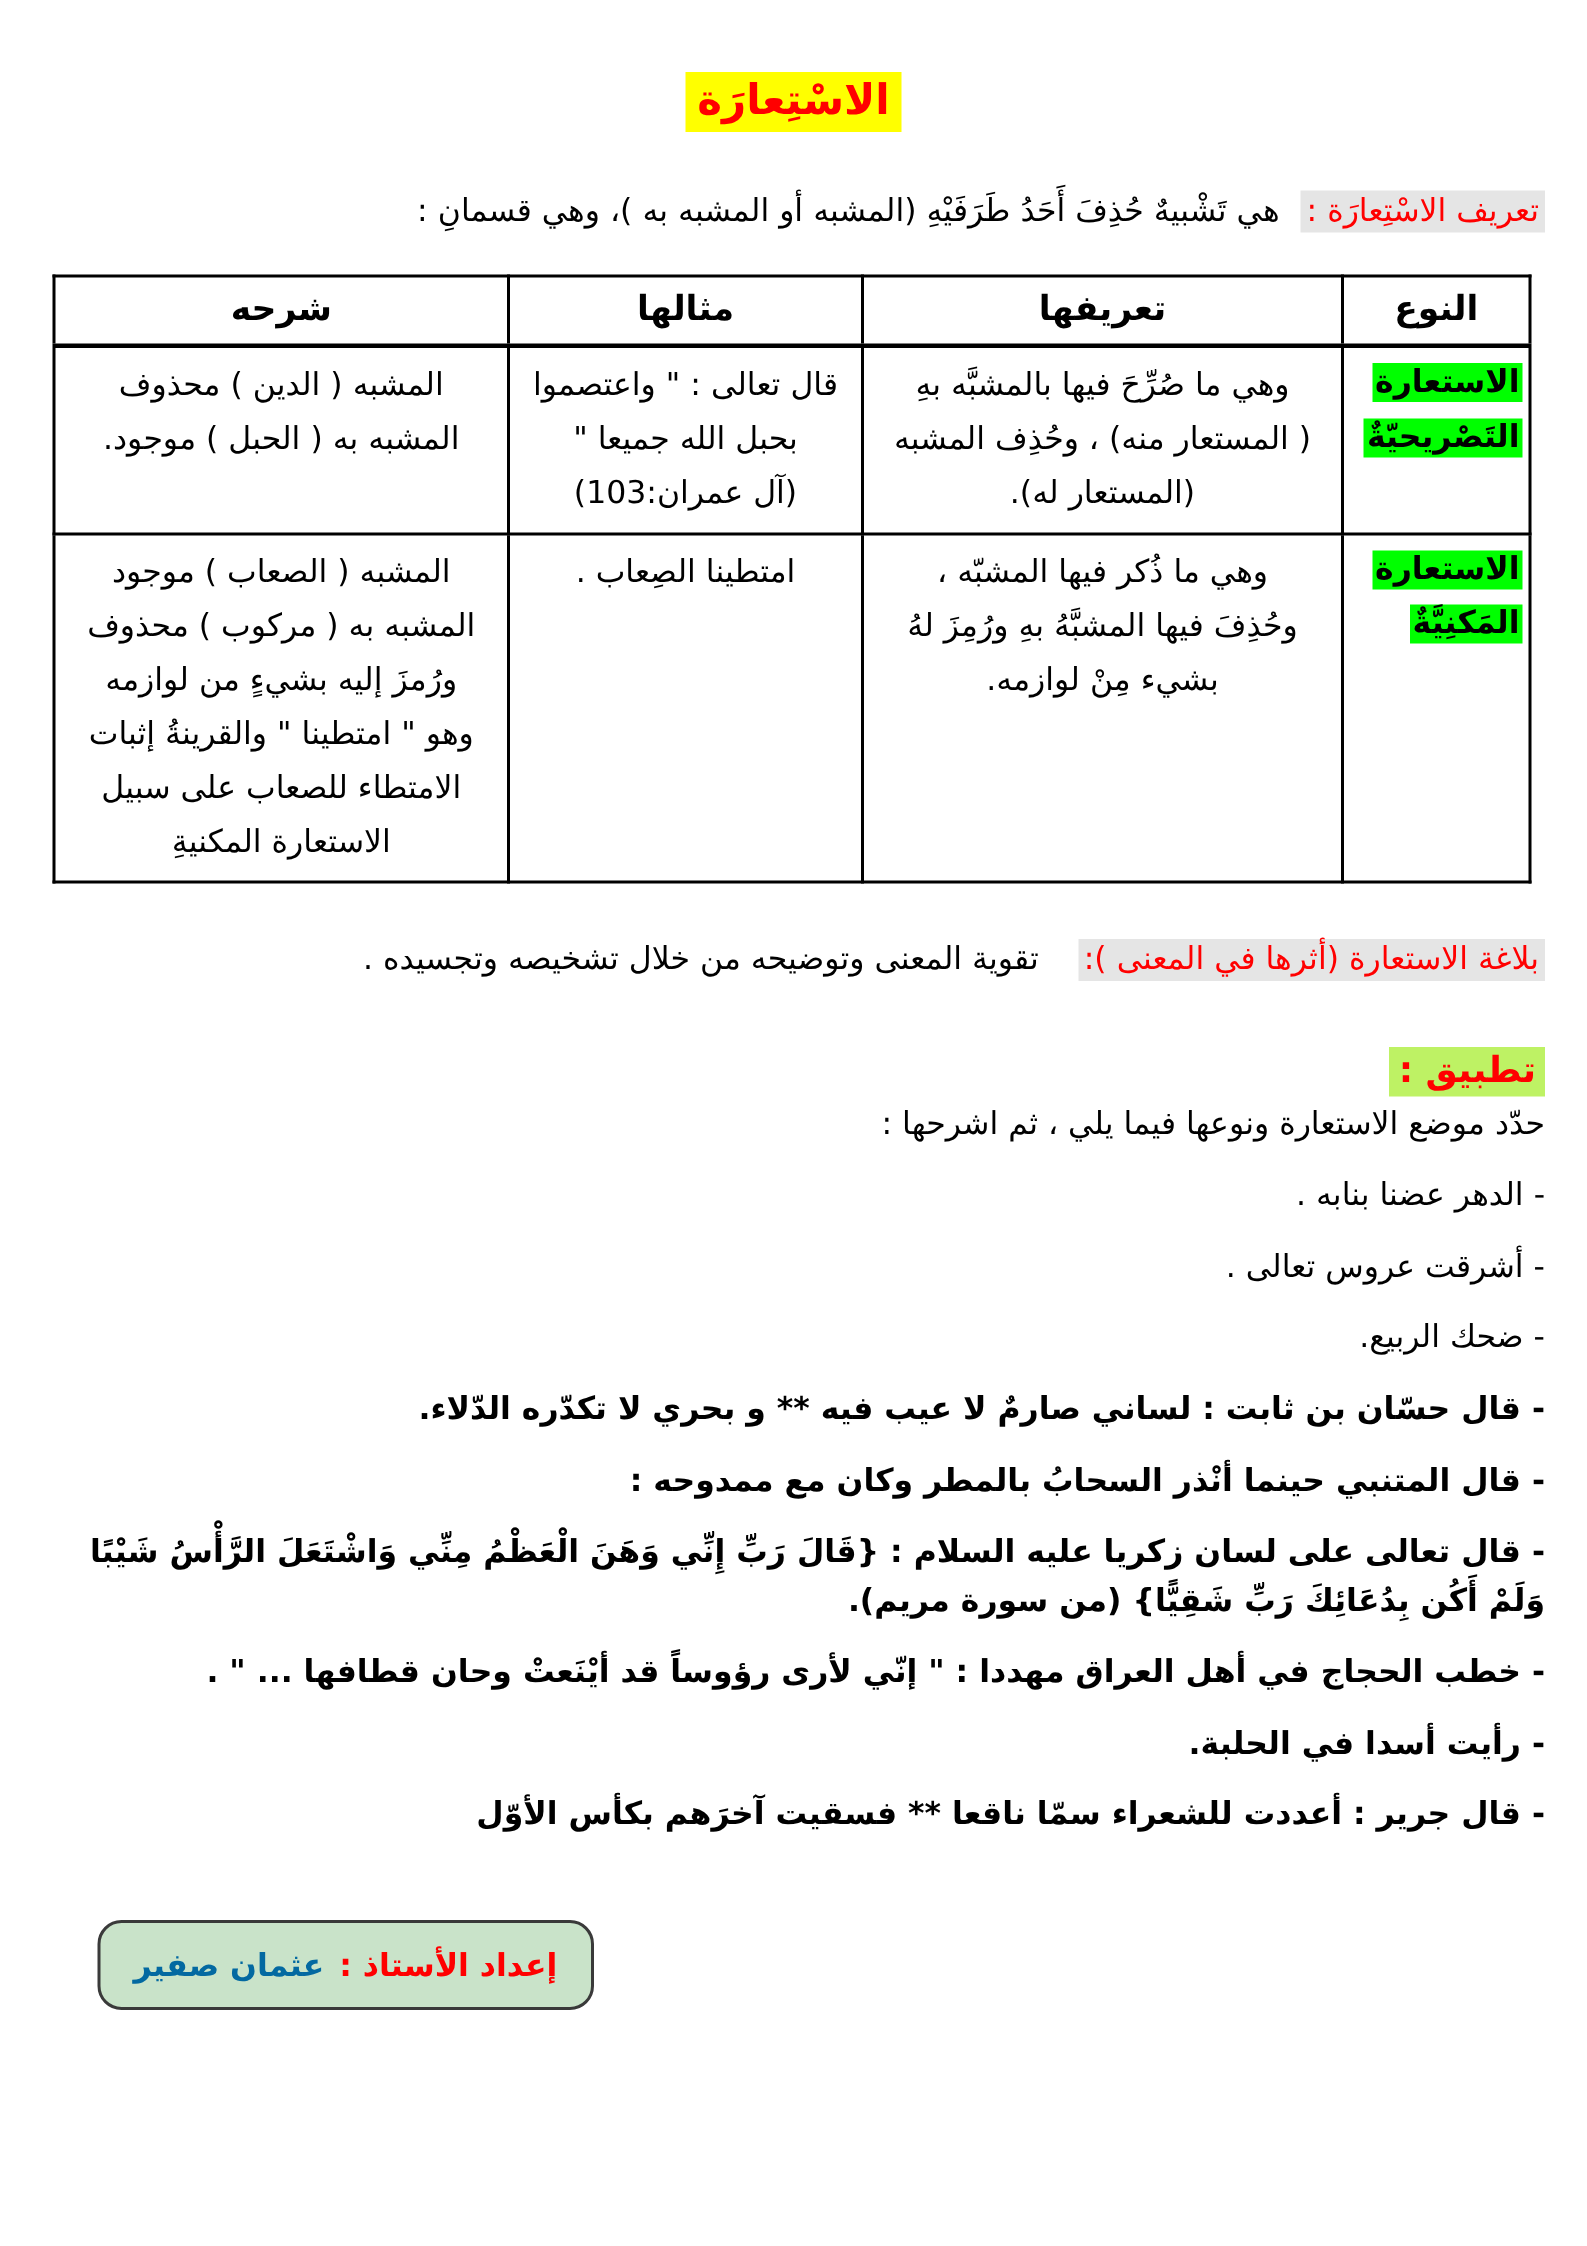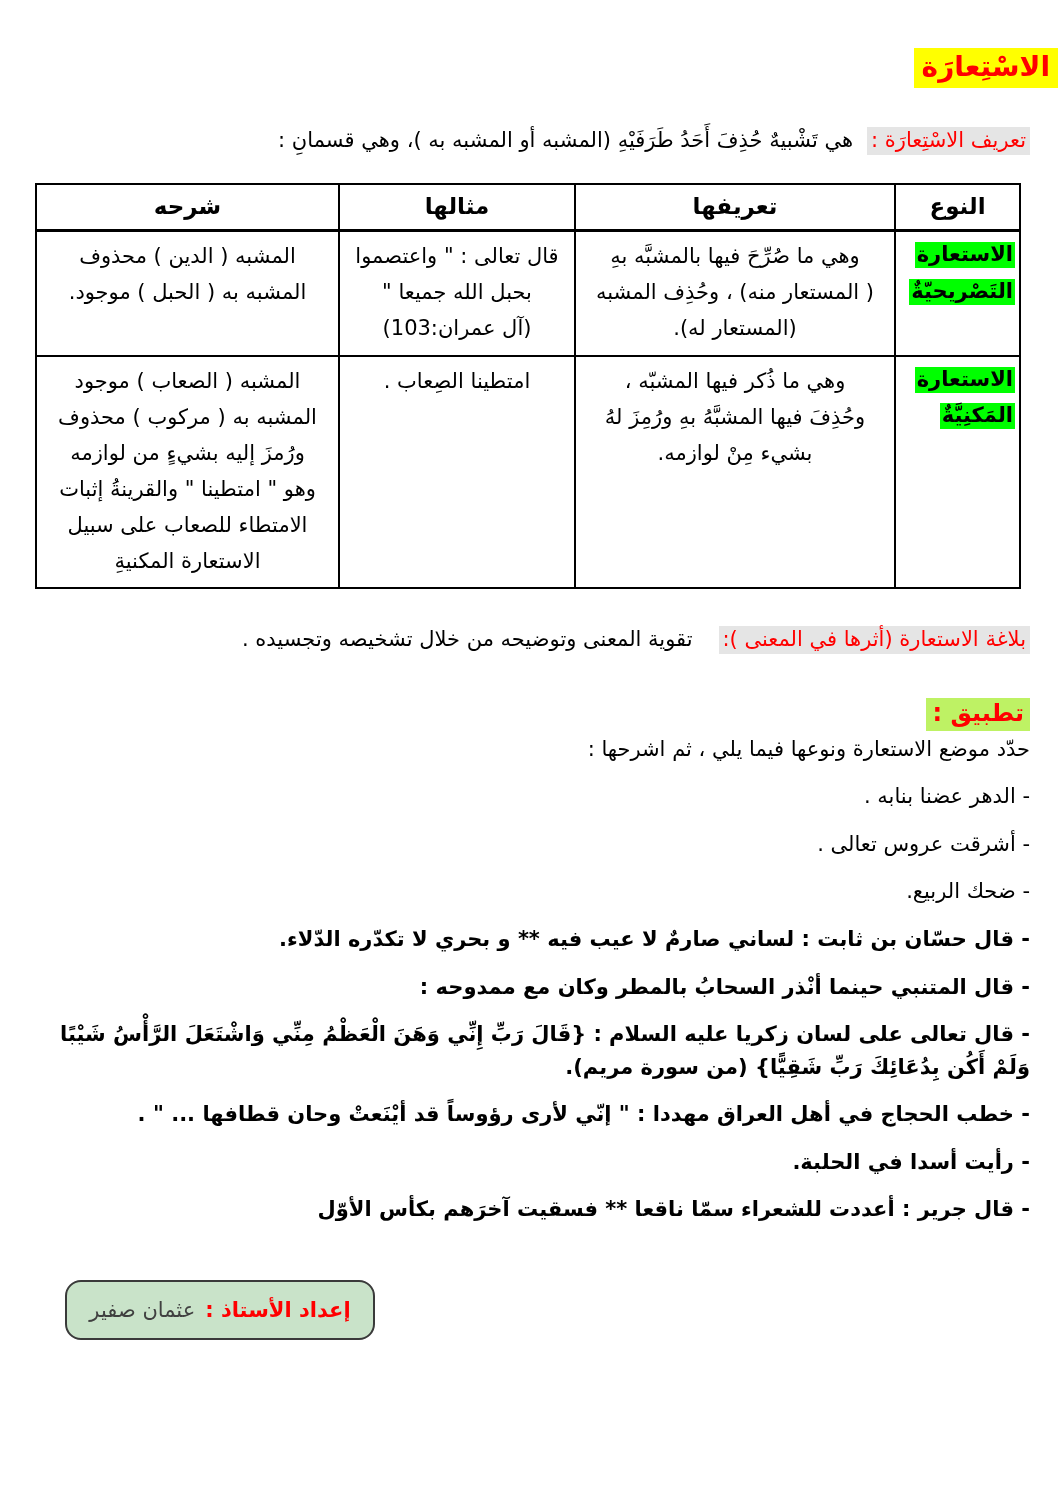--- a/index.html
+++ b/index.html
@@ -9,21 +9,21 @@
     width: 1058px;
     height: 1497px;
     margin: 0 auto;
     background: #ffffff;
     direction: rtl;
     font-family: "DejaVu Sans", sans-serif;
     color: #000000;
     overflow: hidden;
   }
   
-  .title-row { padding-top: 48px; text-align: right; }
+  .title-row { padding-top: 48px; text-align: center; }
   .doc-title {
     display: inline-block;
     background: #FFFF00;
     color: #FF0000;
     font-size: 28px;
     font-weight: bold;
     padding: 2px 8px 4px 8px;
     line-height: 1.2;
   }
   
@@ -121,21 +121,21 @@
     background: #C9E3C9;
     border: 2px solid #3a3a3a;
     border-radius: 16px;
     display: flex;
     align-items: center;
     justify-content: center;
     padding: 8px 22px;
     font-size: 21px;
   }
   .footer-label { color: #FF0000; font-weight: bold; }
-  .footer-name  { color: #404040; font-weight: normal; padding-right: 10px; }
+  .footer-name  { color: #0369a1; font-weight: bold; padding-right: 10px; }
 </style>
 </head>
 <body>
 
 <div class="page">
 
   <div class="title-row">
     <span class="doc-title">الاسْتِعارَة</span>
   </div>
 

